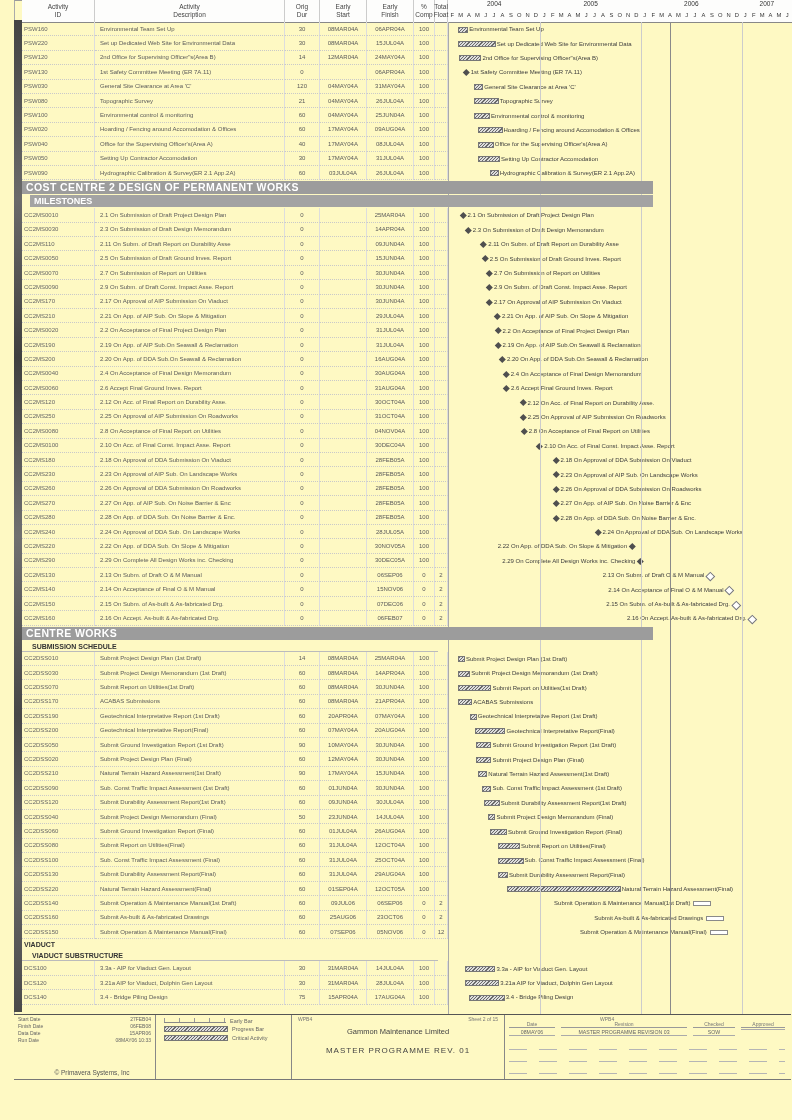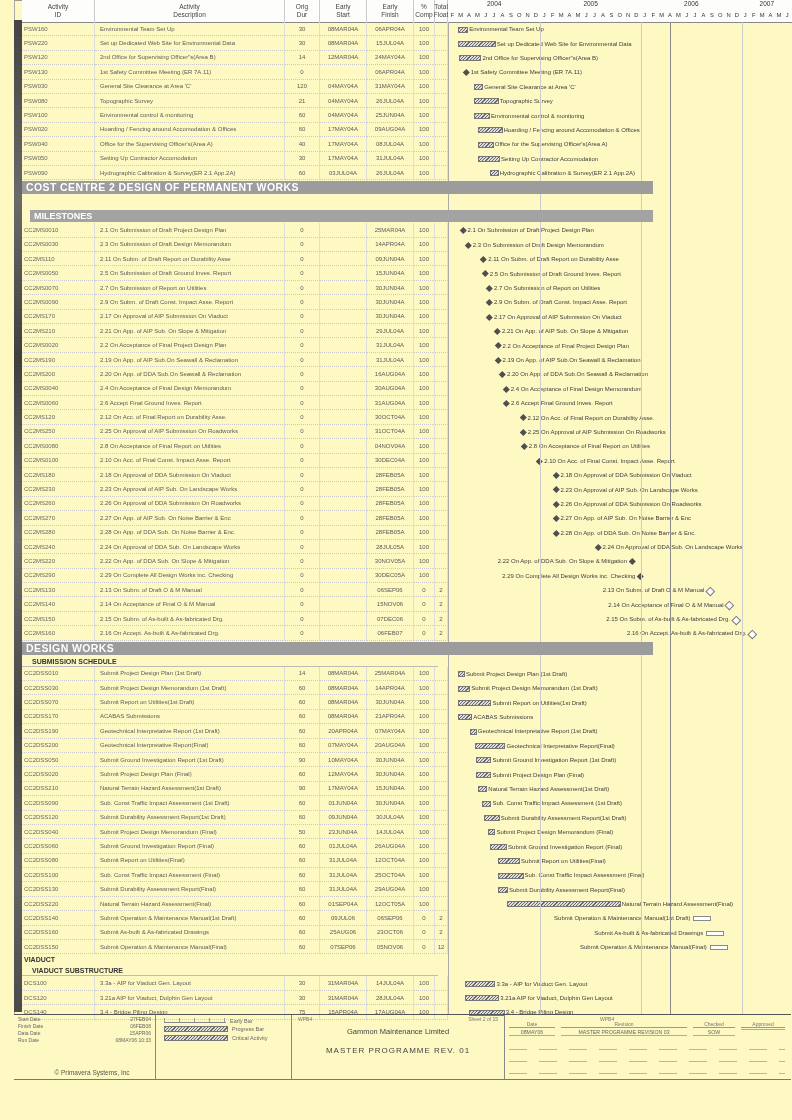--- a/index.html
+++ b/index.html
@@ -25,21 +25,21 @@
   .cell.c-desc{padding-left:5px;}
   .cell.c-dur,.cell.c-start,.cell.c-fin,.cell.c-comp,.cell.c-float{justify-content:center;}
   .gcell{width:344px;height:100%;position:relative;border:none;}
   .pbar{position:absolute;top:4.5px;height:4px;background:repeating-linear-gradient(135deg,#6a6a6a 0,#6a6a6a 0.9px,#ddd 0.9px,#ddd 2.3px);border:1px solid #777;}
   .obar{position:absolute;top:5px;height:3px;background:#fff;border:1px solid #8a8a8a;}
   .dia{position:absolute;top:5px;width:4.6px;height:4.6px;transform:rotate(45deg);background:#4f4f4f;}
   .dia.open{background:#fff;border:1px solid #777;}
   .glabel{position:absolute;top:50%;transform:translateY(-50%);white-space:nowrap;font-size:6px;color:#3d3d3d;}
   
   .banner{position:relative;z-index:2;height:13px;width:631px;background:#9c9c9c;color:#fff;font-weight:bold;font-size:10.5px;line-height:13px;padding-left:4px;box-sizing:border-box;letter-spacing:0.4px;margin:1px 0;}
-  .subbanner{position:relative;z-index:2;height:12px;width:623px;margin-left:8px;background:#a3a3a3;color:#fff;font-weight:bold;font-size:9px;line-height:12px;padding-left:4px;box-sizing:border-box;margin-top:16px;margin-bottom:1px;}
+  .subbanner{position:relative;z-index:2;height:12px;width:623px;margin-left:8px;background:#a3a3a3;color:#fff;font-weight:bold;font-size:9px;line-height:12px;padding-left:4px;box-sizing:border-box;margin-top:1px;margin-bottom:1px;}
   .subheader{height:11px;font-size:7px;font-weight:bold;color:#333;line-height:11px;padding-left:10px;border-bottom:1px solid #bbb;width:416px;box-sizing:border-box;}
   .heading{height:11px;font-size:7px;font-weight:bold;color:#333;line-height:11px;padding-left:2px;width:416px;box-sizing:border-box;}
   
   .goverlay{position:absolute;left:448px;top:22px;width:344px;height:992px;pointer-events:none;z-index:1;}
   .vline{position:absolute;top:0;bottom:0;width:1px;}
   .vline.year{background:#ccc;}
   .vline.dd{background:#8a8a8a;}
   .vline.bound{background:#aaa;}
   
   .footer{position:absolute;left:14px;top:1014px;width:777px;height:64px;border-top:1px solid #555;border-bottom:1px solid #777;font-size:5px;color:#555;}
@@ -617,21 +617,21 @@
         <div class="cell c-dur">0</div>
         <div class="cell c-start"></div>
         <div class="cell c-fin">06FEB07</div>
         <div class="cell c-comp">0</div>
         <div class="cell c-float">2</div>
         <div class="gcell">
           <div class="dia open" style="left: 301.102px;"></div>
           <div class="glabel" style="right: 45.598px;">2.16 On Accept. As-built &amp; As-fabricated Drg.</div>
         </div>
       </div>
-      <div class="banner">DESIGN WORKS</div>
+      <div class="banner">CENTRE WORKS</div>
       <div class="subheader">SUBMISSION SCHEDULE</div>
       <div class="row">
         <div class="cell c-id">CC2DSS010</div>
         <div class="cell c-desc">Submit Project Design Plan (1st Draft)</div>
         <div class="cell c-dur">14</div>
         <div class="cell c-start">08MAR04A</div>
         <div class="cell c-fin">25MAR04A</div>
         <div class="cell c-comp">100</div>
         <div class="cell c-float"></div>
         <div class="gcell">

